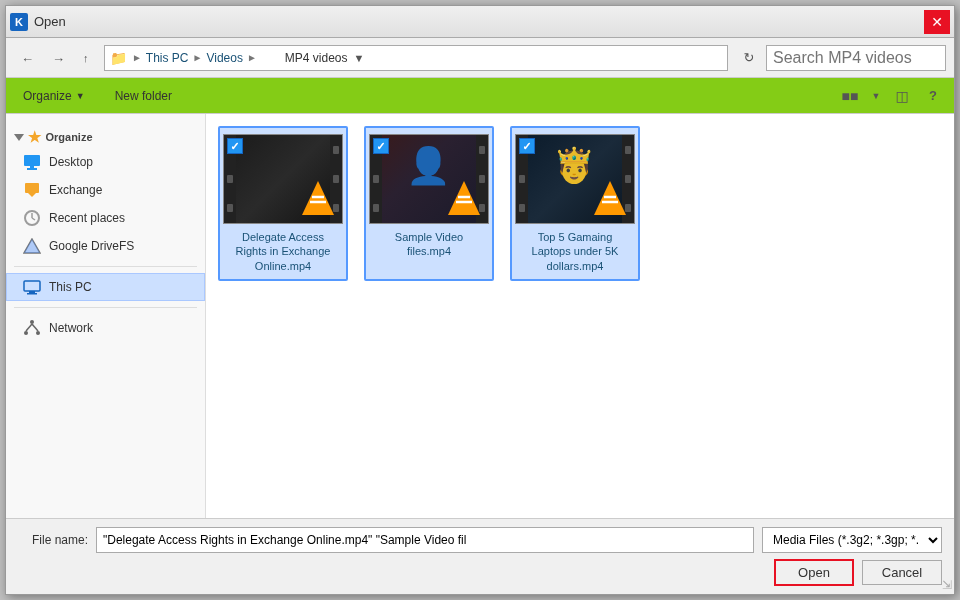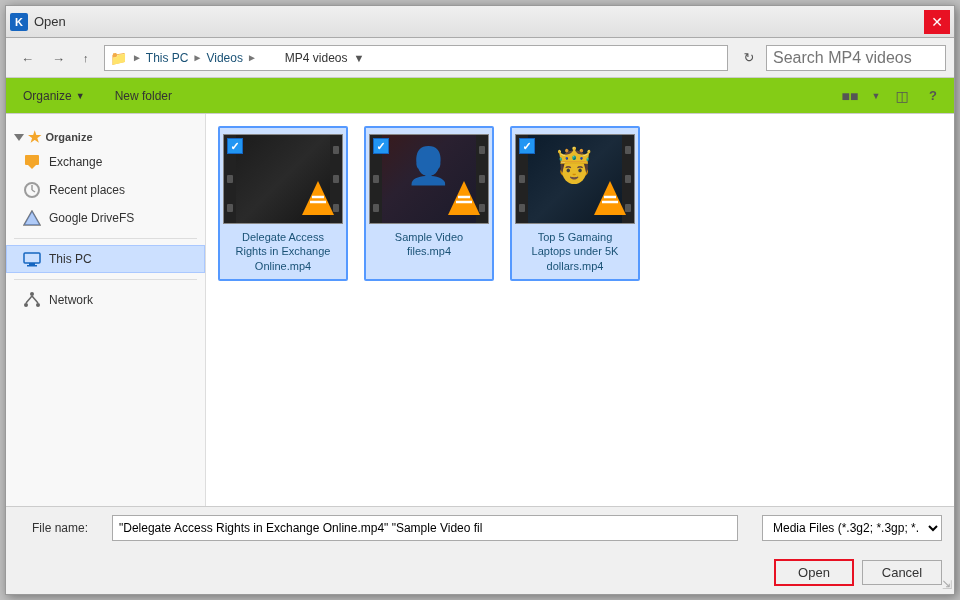--- a/index.html
+++ b/index.html
@@ -308,22 +308,22 @@
     
     .bottom-bar {
       border-top: 1px solid #ccc;
       background: #f0f0f0;
       padding: 8px 12px;
       flex-shrink: 0;
     }
     .filename-row {
       display: flex;
       align-items: center;
-      gap: 24px;
-      margin-bottom: 18px;
+      gap: 8px;
+      margin-bottom: 6px;
     }
     .filename-label {
       font-size: 12px;
       color: #333;
       width: 70px;
       text-align: right;
       flex-shrink: 0;
     }
     .filename-input {
       flex: 1;
@@ -442,20 +442,30 @@
   <div class="content-area">
 
     <div class="sidebar">
 
       <div class="sidebar-group-label">
         <span class="triangle-down"></span>
         <span class="icon-star">★</span>
         <span>Organize</span>
       </div>
 
+      <div class="sidebar-item">
+        <div class="sidebar-item-icon">
+          <svg width="18" height="16" viewBox="0 0 18 16">
+              <rect x="1" y="1" width="16" height="11" fill="#2196f3" rx="1"></rect>
+              <rect x="7" y="12" width="4" height="3" fill="#2196f3"></rect>
+              <rect x="4" y="14" width="10" height="2" fill="#2196f3"></rect>
+            </svg>
+        </div>
+        <span>Desktop</span>
+      </div>
 
       <div class="sidebar-item">
         <div class="sidebar-item-icon">
           <svg width="18" height="16" viewBox="0 0 18 16">
               <rect x="2" y="1" width="14" height="10" fill="#f4a62a" rx="1"></rect>
               <polygon points="5,11 13,11 9,15" fill="#f4a62a"></polygon>
             </svg>
         </div>
         <span>Exchange</span>
       </div>

